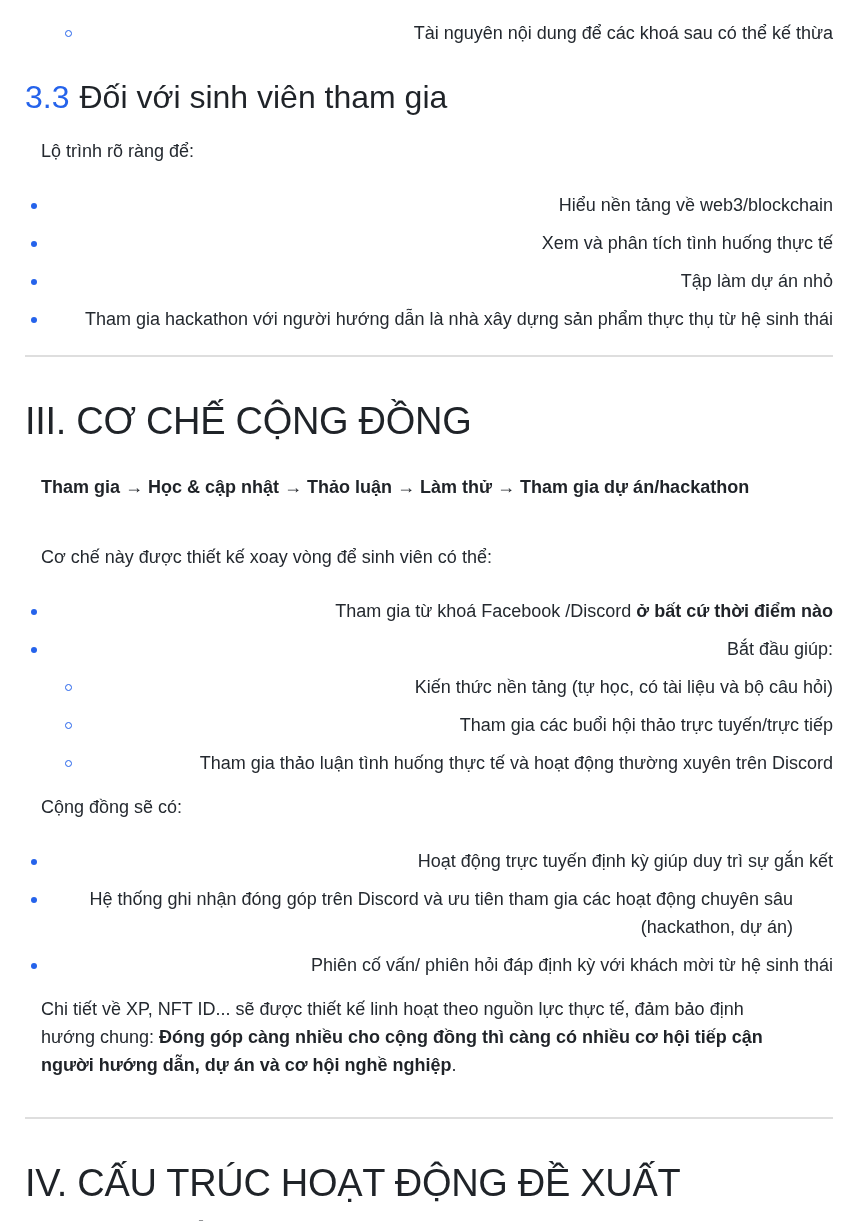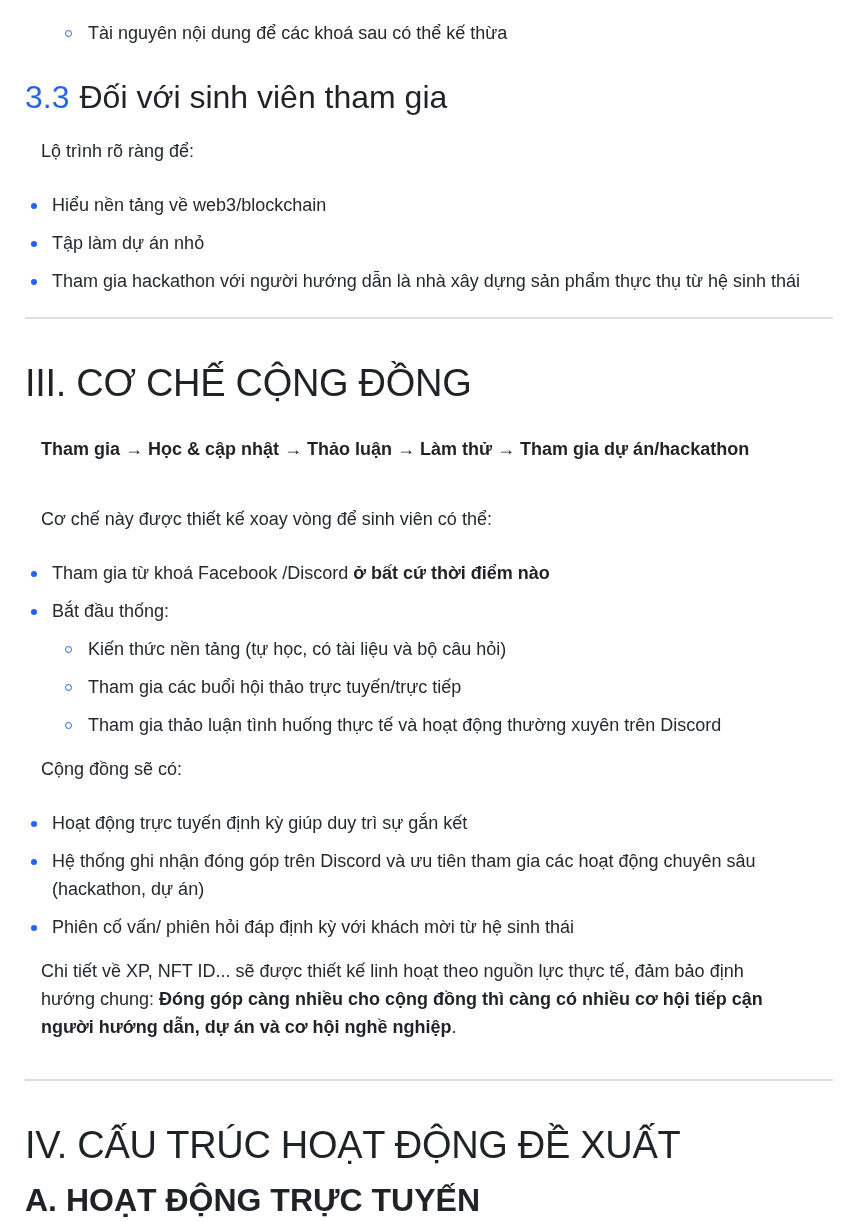--- a/index.html
+++ b/index.html
@@ -4,21 +4,21 @@
   <style>
     html, body { margin: 0; padding: 0; background: #ffffff; }
     body {
       width: 864px; height: 1221px; overflow: hidden;
       font-family: "Liberation Sans", "DejaVu Sans", sans-serif;
       color: #24292f;
       font-size: 18px;
     }
     .page { position: relative; padding: 0 31px 0 25px; }
     p { margin: 16px; line-height: 28px; }
-    ul { list-style: none; margin: 0; padding: 0; }
+    ul { list-style: none; margin: 0; padding: 0; text-align: right; }
     li { position: relative; line-height: 28px; }
     .l1 { padding-left: 27px; margin-bottom: 10px; }
     .l1::before {
       content: ""; position: absolute; left: 6px; top: 12px;
       width: 6px; height: 6px; border-radius: 50%; background: #2563eb;
     }
     .l2 { padding-left: 63px; margin-bottom: 10px; }
     .l2::before {
       content: ""; position: absolute; left: 40px; top: 11px;
       width: 5px; height: 5px; border-radius: 50%; border: 1.3px solid #2563eb; background: #fff;
@@ -42,40 +42,41 @@
   </ul>
 
   <div style="height:24px"></div>
   <h3 class="h3"><span class="num">3.3</span><span>Đối với sinh viên tham gia</span></h3>
 
   <div style="height:8px"></div>
   <p>Lộ trình rõ ràng để:</p>
   <div class="gap10"></div>
   <ul>
     <li class="l1"><span>Hiểu nền tảng về web3/blockchain</span></li>
+    <li class="l1"><span>Xem và phân tích tình huống thực tế</span></li>
     <li class="l1"><span>Tập làm dự án nhỏ</span></li>
     <li class="l1"><span>Tham gia hackathon với người hướng dẫn là nhà xây dựng sản phẩm thực thụ từ hệ sinh thái</span></li>
   </ul>
 
   <div style="height:12px"></div>
   <hr class="divider">
 
   <div style="height:44px"></div>
   <h1 class="h1">III. CƠ CHẾ CỘNG ĐỒNG</h1>
 
   <div style="height:6px"></div>
   <div class="gap10"></div>
   <p><b>Tham gia → Học &amp; cập nhật → Thảo luận → Làm thử → Tham gia dự án/hackathon</b></p>
   <div class="gap10"></div>
   <p>Cơ chế này được thiết kế xoay vòng để sinh viên có thể:</p>
   <div class="gap10"></div>
 
   <ul>
     <li class="l1"><span>Tham gia từ khoá Facebook /Discord </span><b>ở bất cứ thời điểm nào</b></li>
-    <li class="l1"><span>Bắt đầu thống:</span></li>
+    <li class="l1"><span>Bắt đầu giúp:</span></li>
     <li class="l2"><span>Kiến thức nền tảng (tự học, có tài liệu và bộ câu hỏi)</span></li>
     <li class="l2"><span>Tham gia các buổi hội thảo trực tuyến/trực tiếp</span></li>
     <li class="l2"><span>Tham gia thảo luận tình huống thực tế và hoạt động thường xuyên trên Discord</span></li>
   </ul>
 
   <p>Cộng đồng sẽ có:</p>
   <div class="gap10"></div>
   <ul>
     <li class="l1"><span>Hoạt động trực tuyến định kỳ giúp duy trì sự gắn kết</span></li>
     <li class="l1" style="padding-right:40px"><span>Hệ thống ghi nhận đóng góp trên Discord và ưu tiên tham gia các hoạt động chuyên sâu (hackathon, dự án)</span></li>

